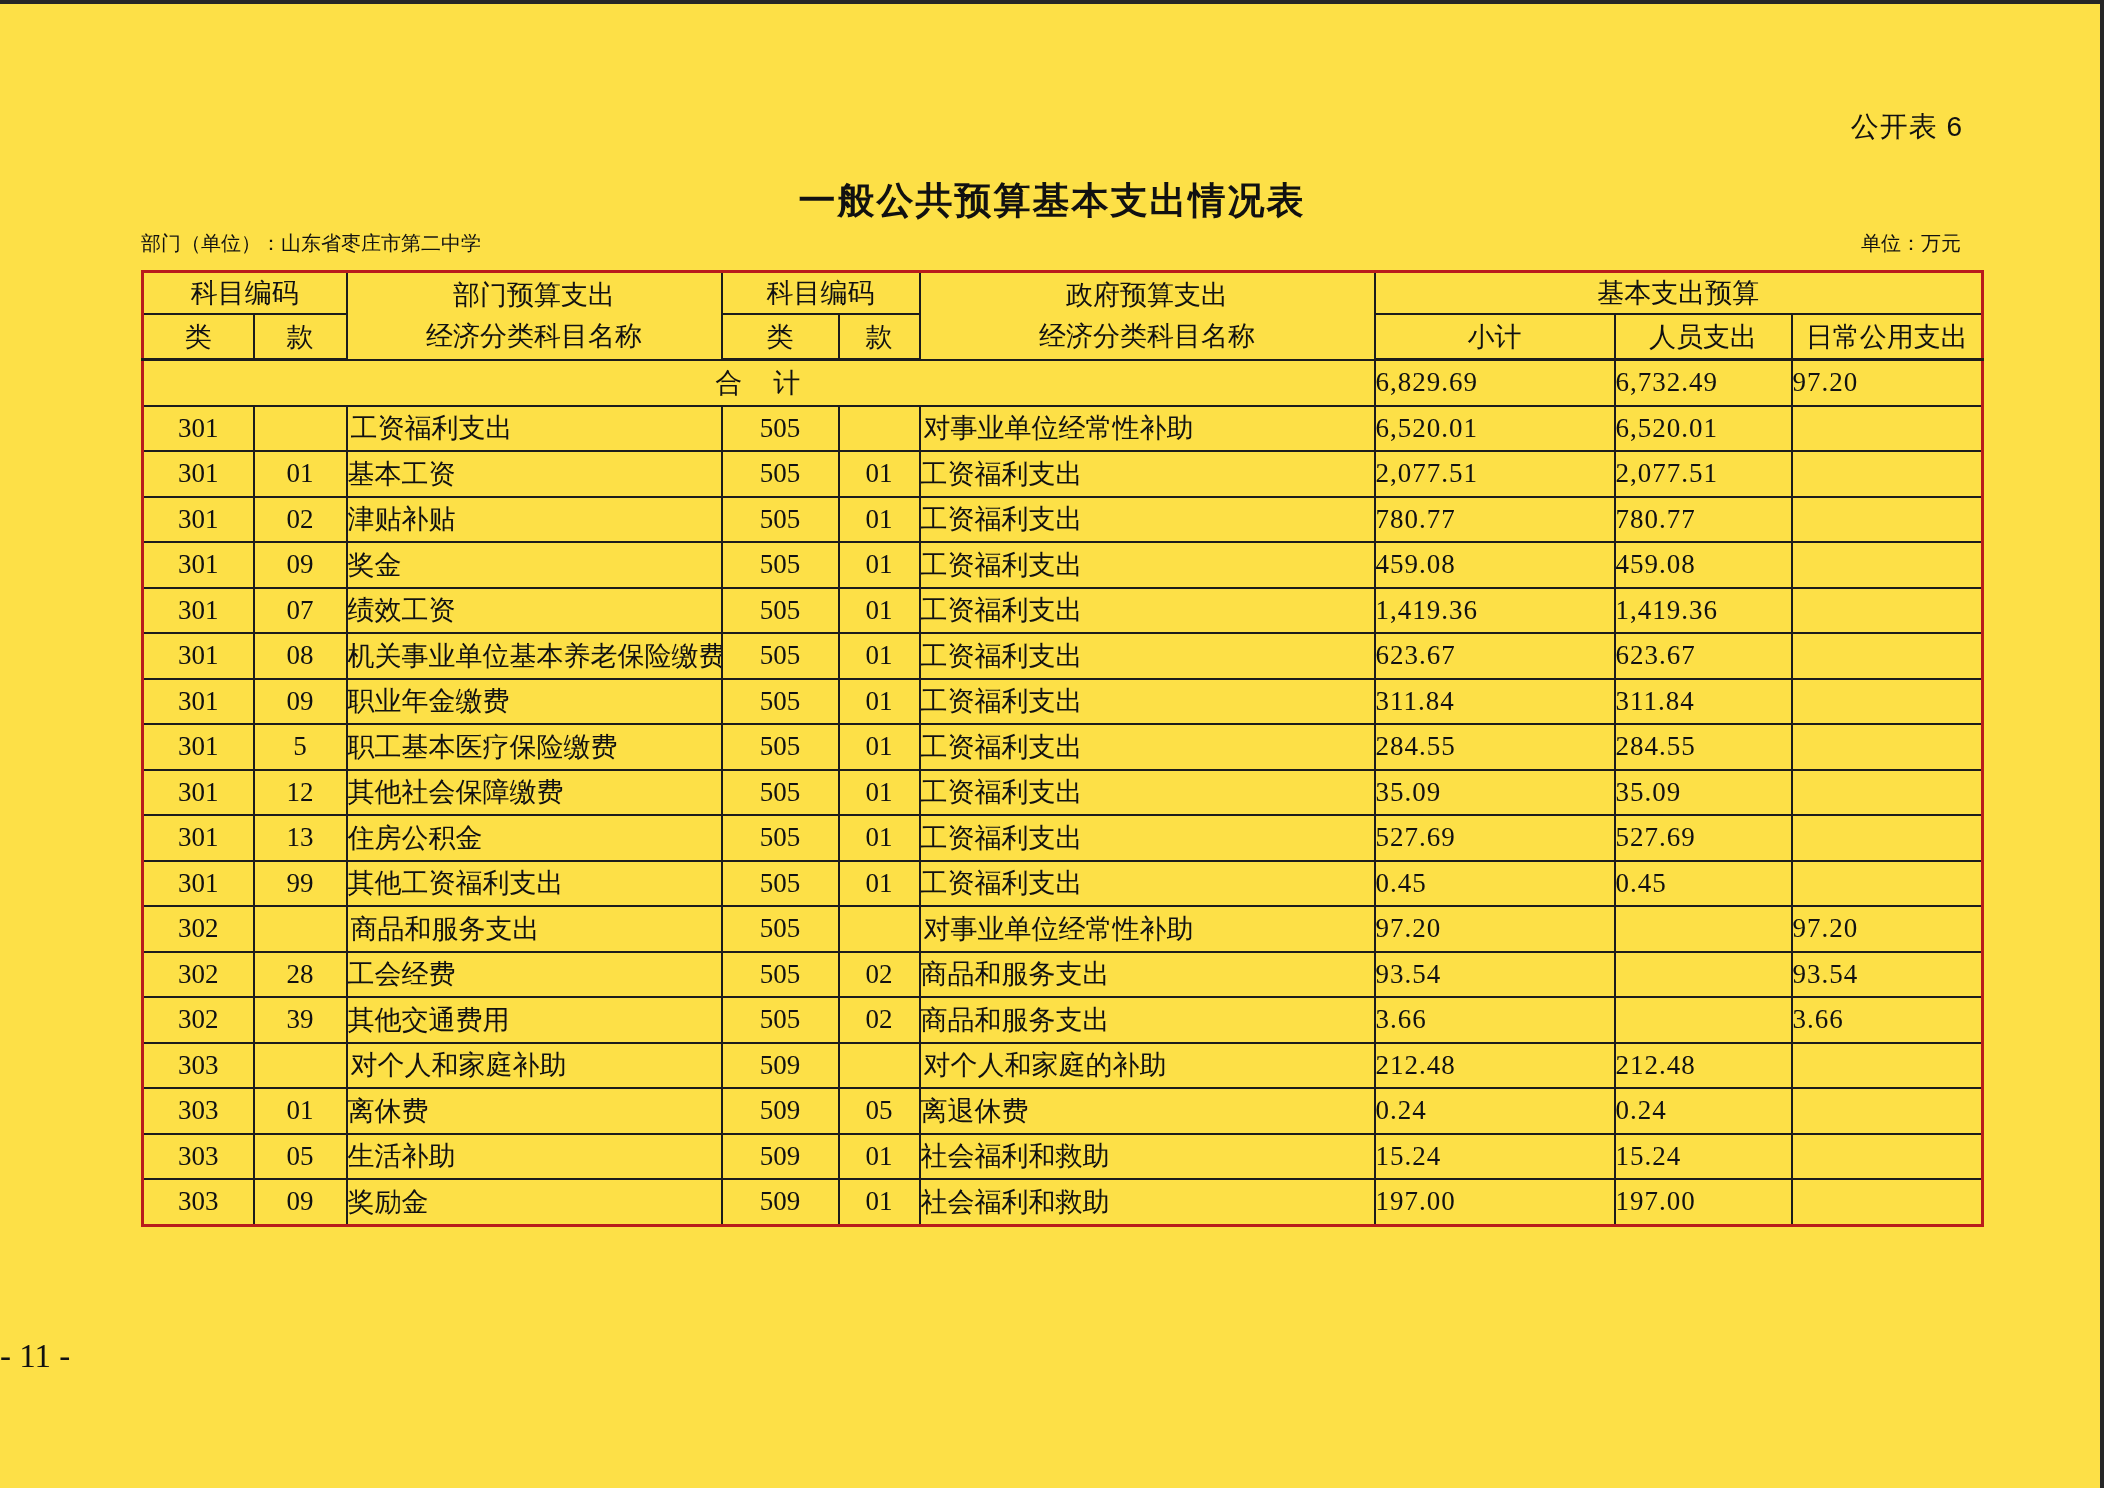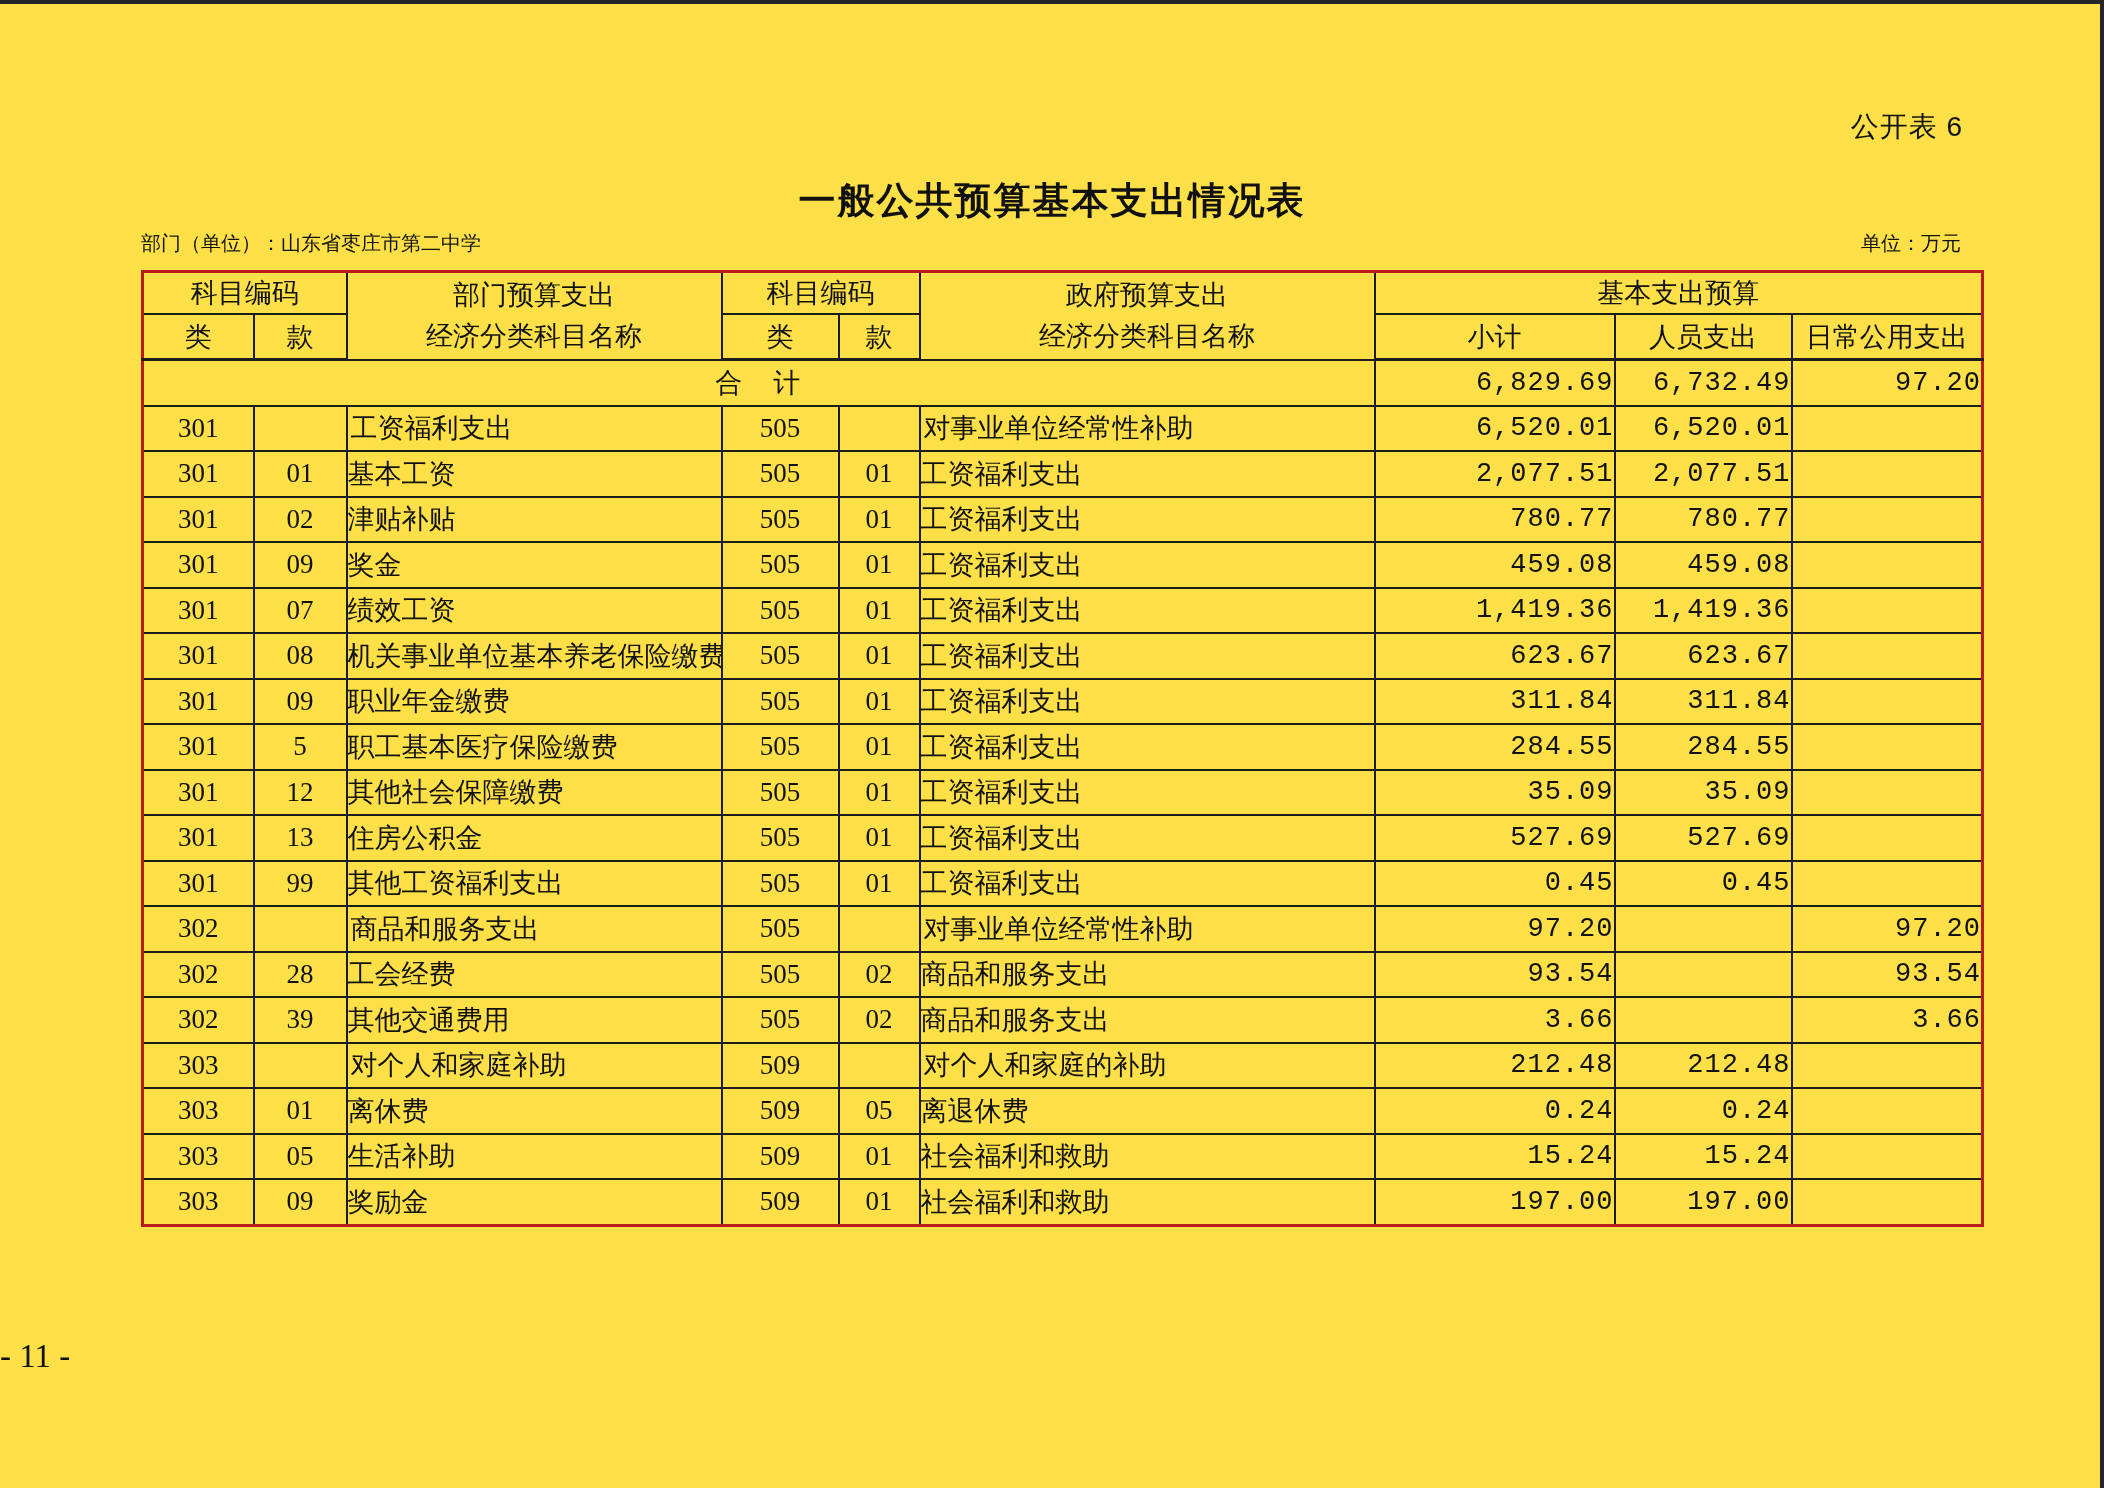--- a/index.html
+++ b/index.html
@@ -87,24 +87,23 @@
     letter-spacing: 2px;
   }
   tbody.rows td { height: 43.5px; }
   td.code { text-align: center; }
   td.name {
     text-align: left;
     padding-left: 30px;
   }
   tr.category td.name { padding-left: 3px; }
   td.num {
-    text-align: right;
+    text-align: left;
     padding-right: 4px;
     letter-spacing: 1px;
-    font-family: Liberation Mono, monospace;
   }
   .page-number {
     position: absolute;
     top: 1338px; left: 0;
     width: 100%;
     text-align: left;
     font-size: 33px;
   }
 </style>
 </head>

